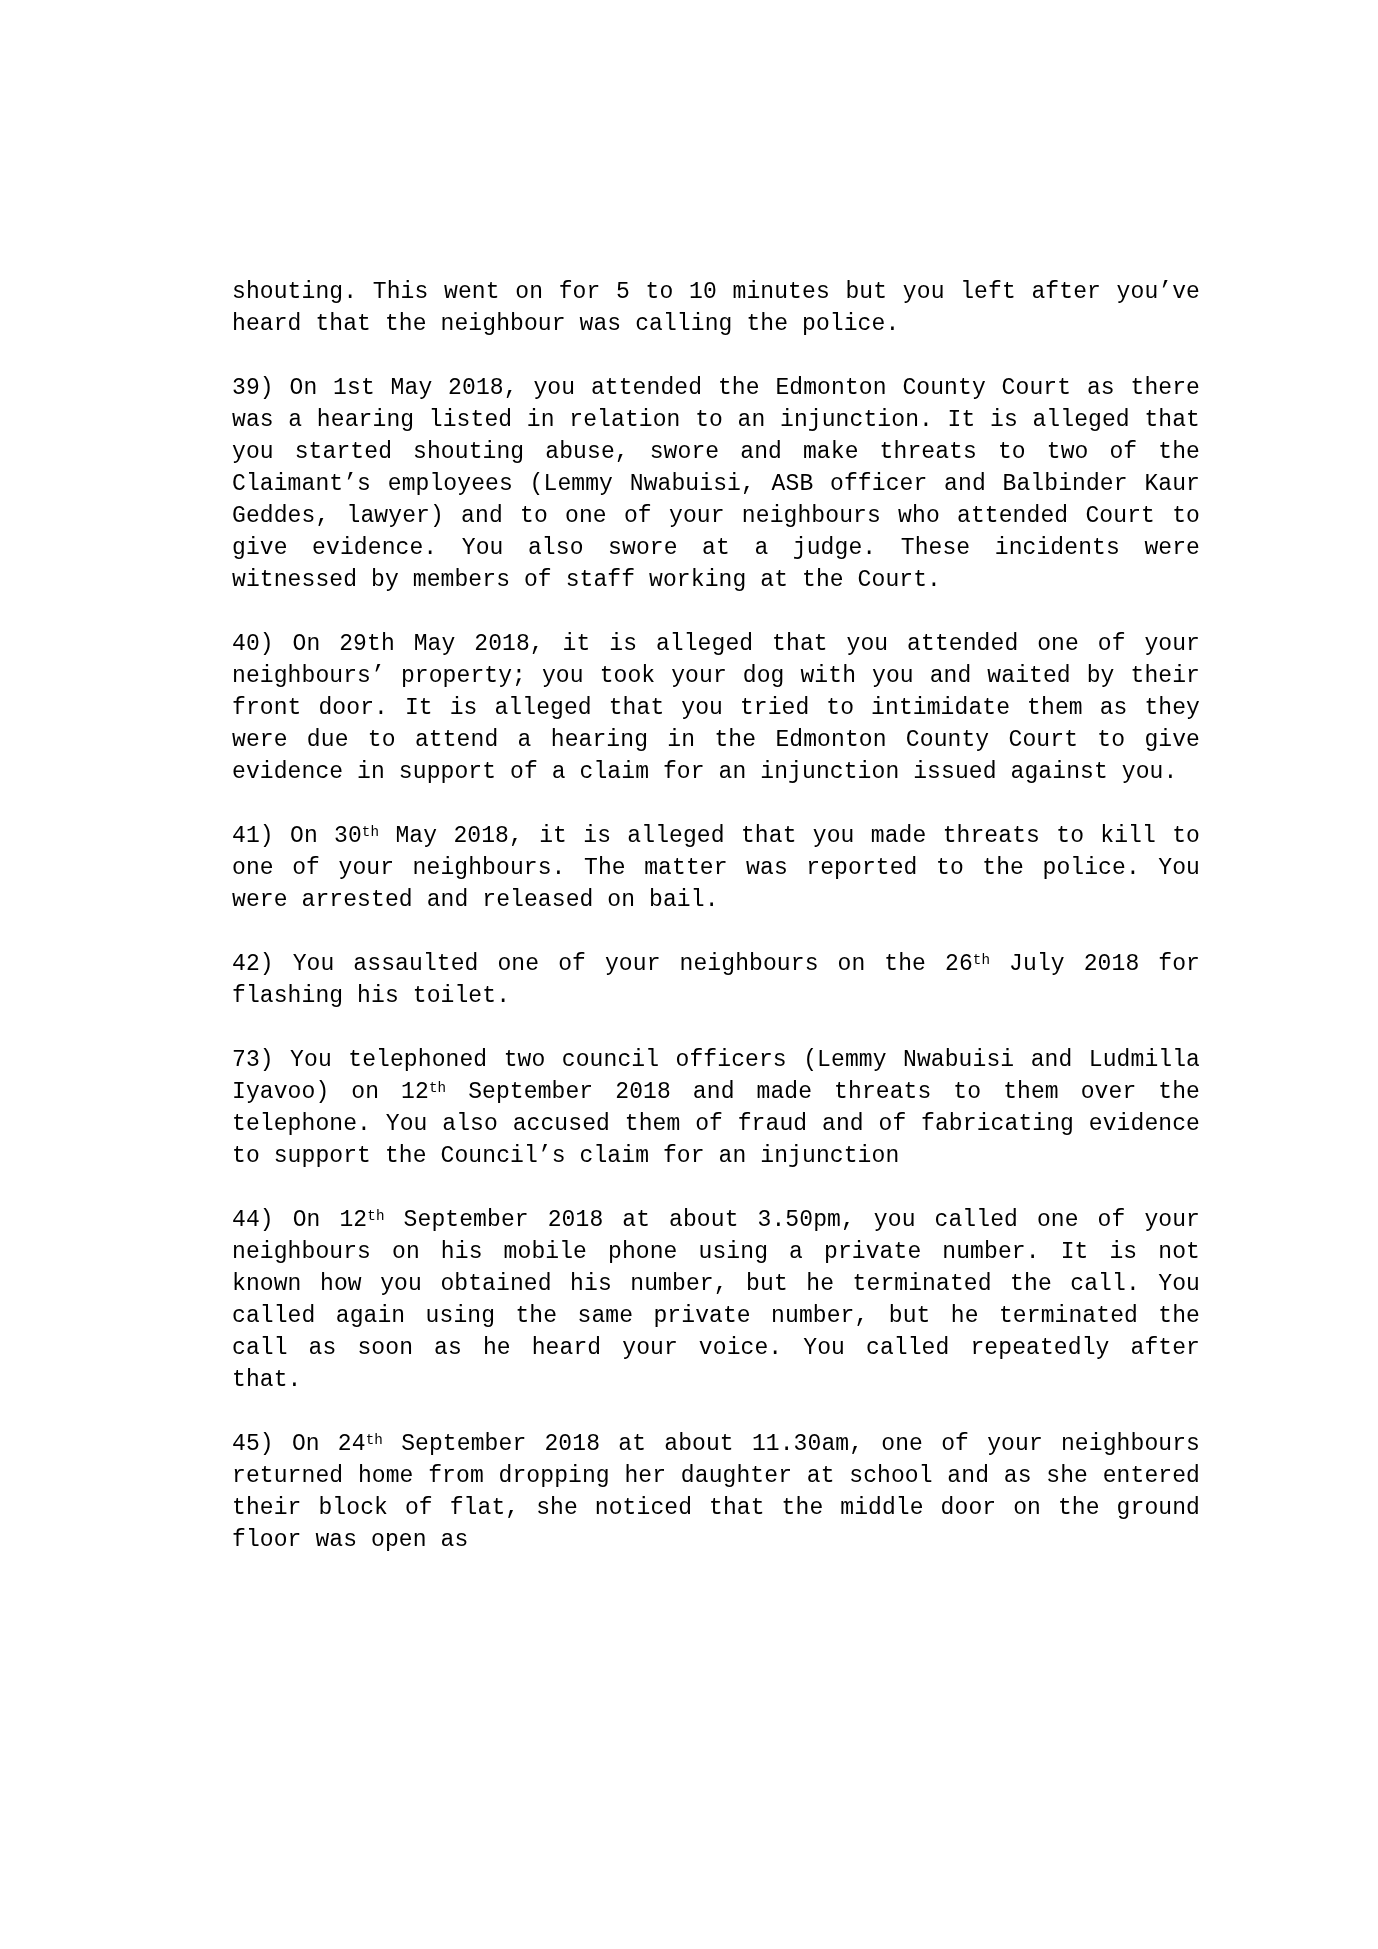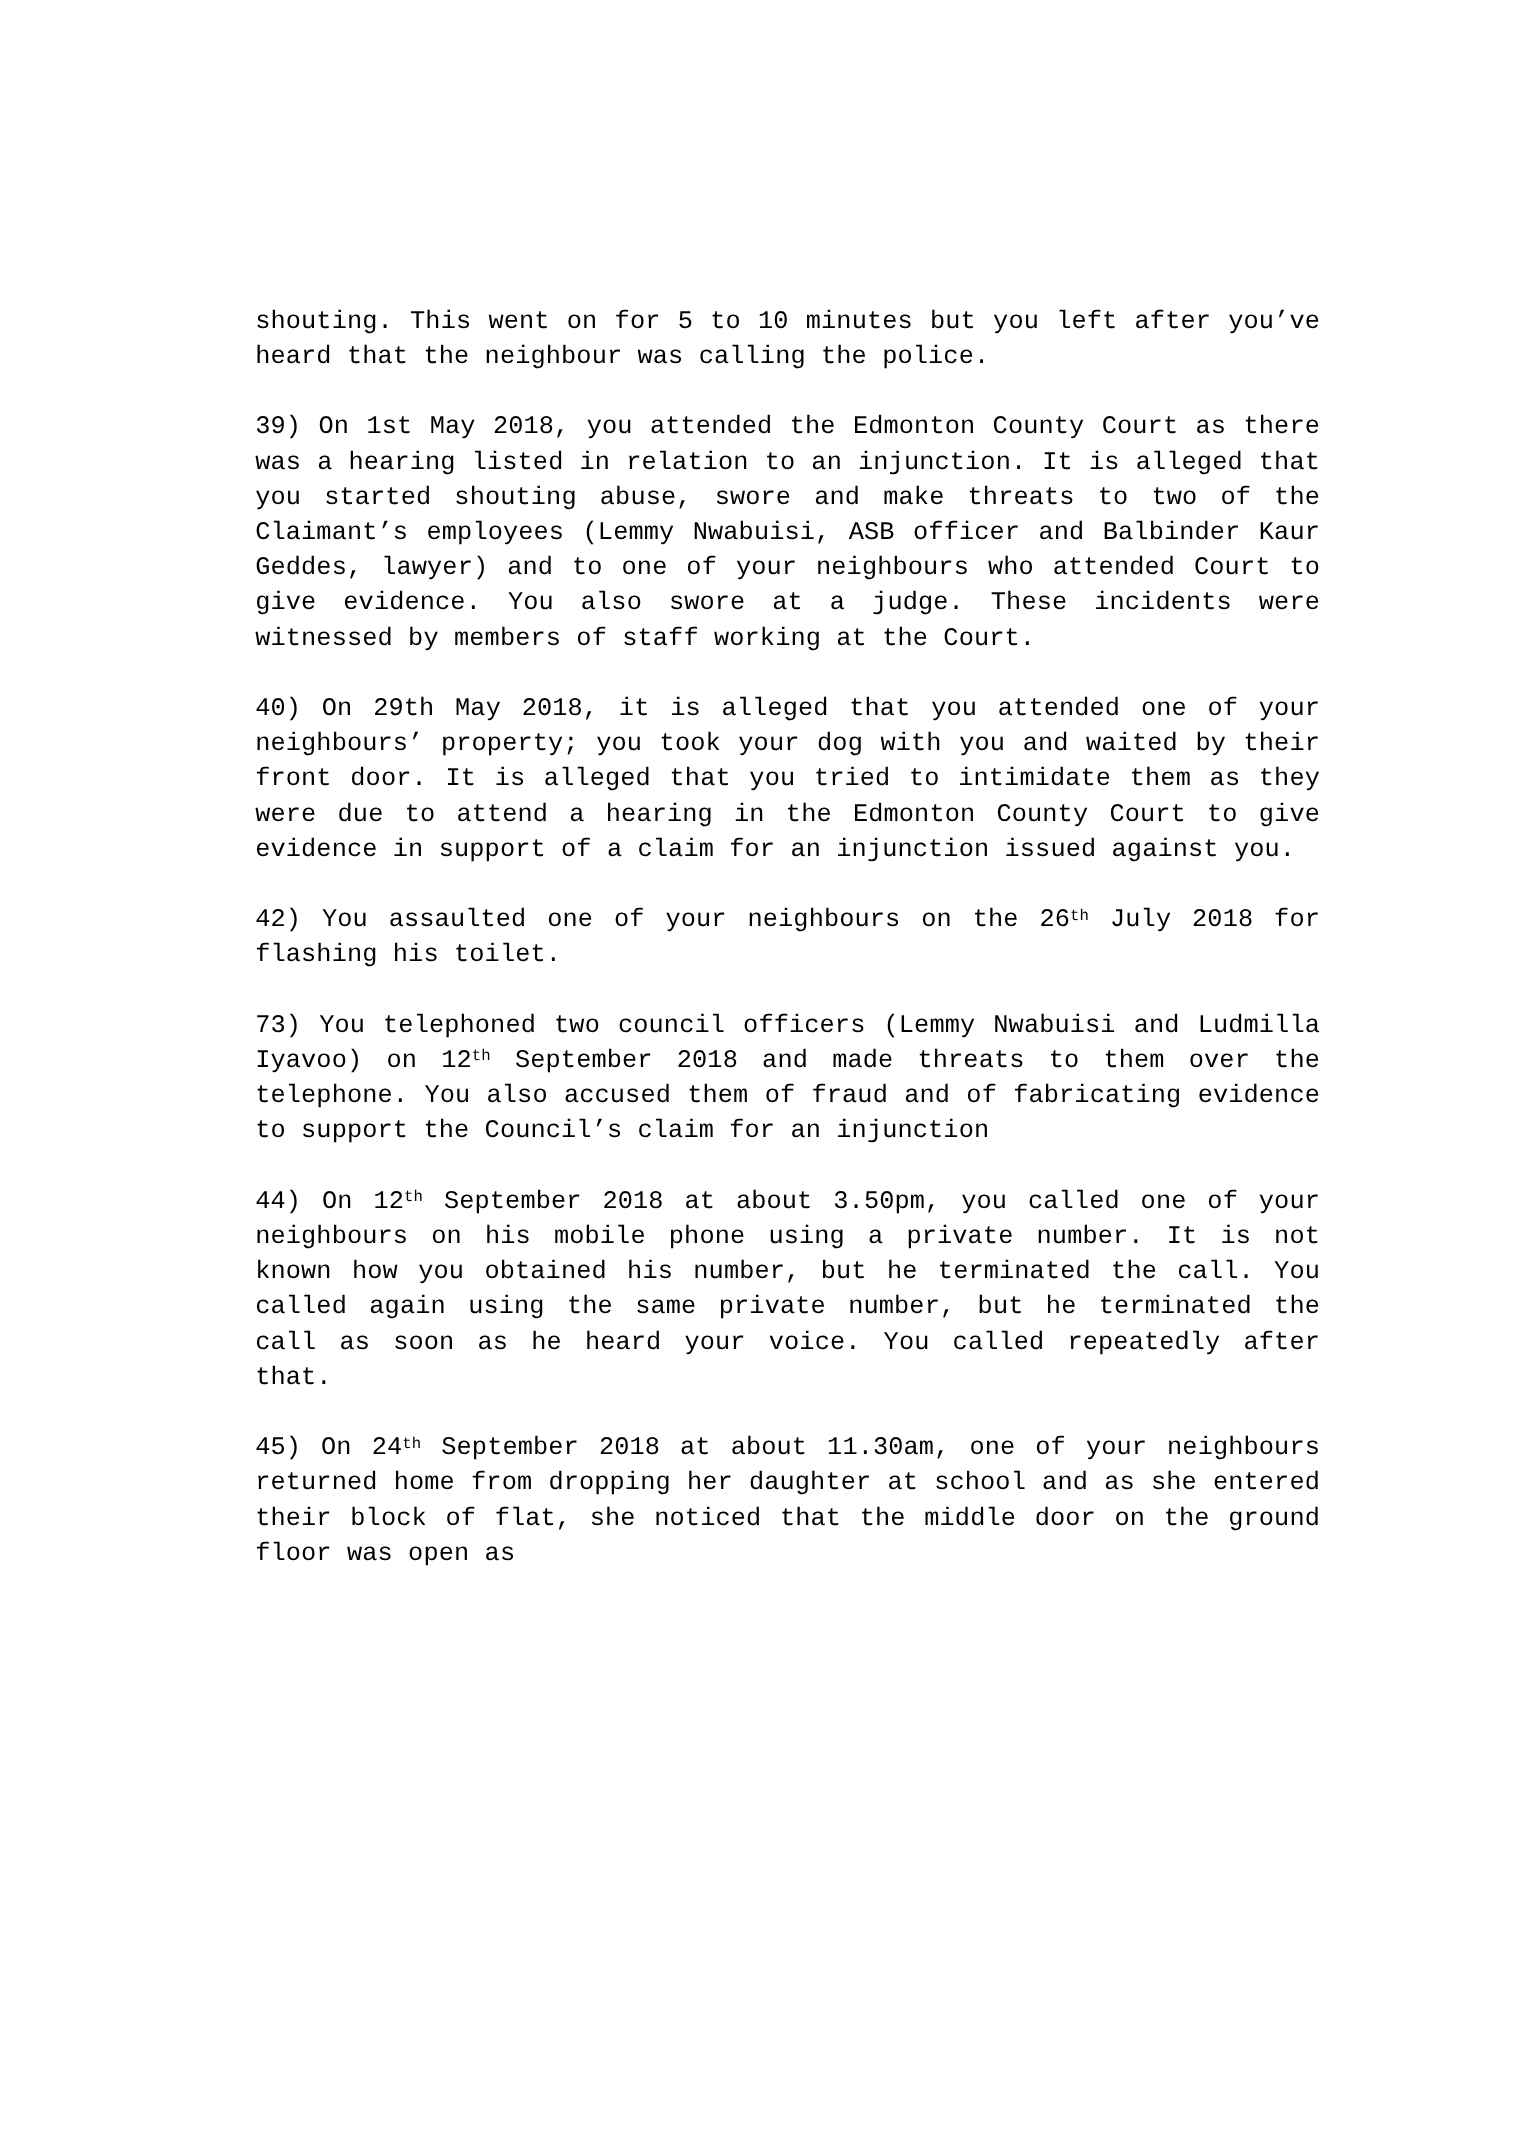--- a/index.html
+++ b/index.html
@@ -49,18 +49,19 @@
   }
 </style>
 </head>
 <body>
 
 <div class="page">
   <div class="text-block">
     <p class="para"><span>shouting. This went on for 5 to 10 minutes but you left after you’ve heard that the neighbour was calling the police.</span></p>
     <p class="para"><span>39) On 1st May 2018, you attended the Edmonton County Court as there was a hearing listed in relation to an injunction. It is alleged that you started shouting abuse, swore and make threats to two of the Claimant’s employees (Lemmy Nwabuisi, ASB officer and Balbinder Kaur Geddes, lawyer) and to one of your neighbours who attended Court to give evidence. You also swore at a judge. These incidents were witnessed by members of staff working at the Court.</span></p>
     <p class="para"><span>40) On 29th May 2018, it is alleged that you attended one of your neighbours’ property; you took your dog with you and waited by their front door. It is alleged that you tried to intimidate them as they were due to attend a hearing in the Edmonton County Court to give evidence in support of a claim for an injunction issued against you.</span></p>
+    <p class="para"><span>41) On 30</span><span class="sup">th</span><span> May 2018, it is alleged that you made threats to kill to one of your neighbours. The matter was reported to the police. You were arrested and released on bail.</span></p>
     <p class="para"><span>42) You assaulted one of your neighbours on the 26</span><span class="sup">th</span><span> July 2018 for flashing his toilet.</span></p>
     <p class="para"><span>73) You telephoned two council officers (Lemmy Nwabuisi and Ludmilla Iyavoo) on 12</span><span class="sup">th</span><span> September 2018 and made threats to them over the telephone. You also accused them of fraud and of fabricating evidence to support the Council’s claim for an injunction</span></p>
     <p class="para"><span>44) On 12</span><span class="sup">th</span><span> September 2018 at about 3.50pm, you called one of your neighbours on his mobile phone using a private number. It is not known how you obtained his number, but he terminated the call. You called again using the same private number, but he terminated the call as soon as he heard your voice. You called repeatedly after that.</span></p>
     <p class="para"><span>45) On 24</span><span class="sup">th</span><span> September 2018 at about 11.30am, one of your neighbours returned home from dropping her daughter at school and as she entered their block of flat, she noticed that the middle door on the ground floor was open as</span></p>
   </div>
 </div>
 
 </body></html>

